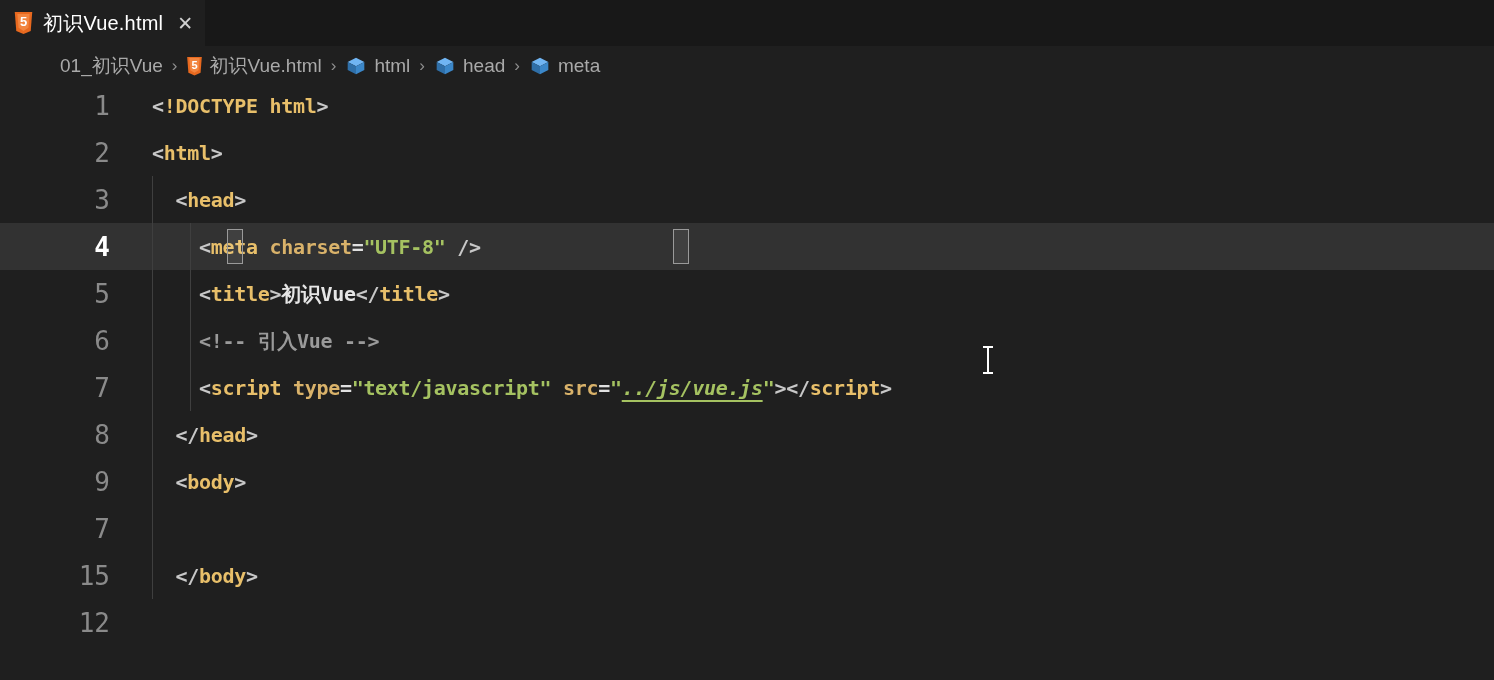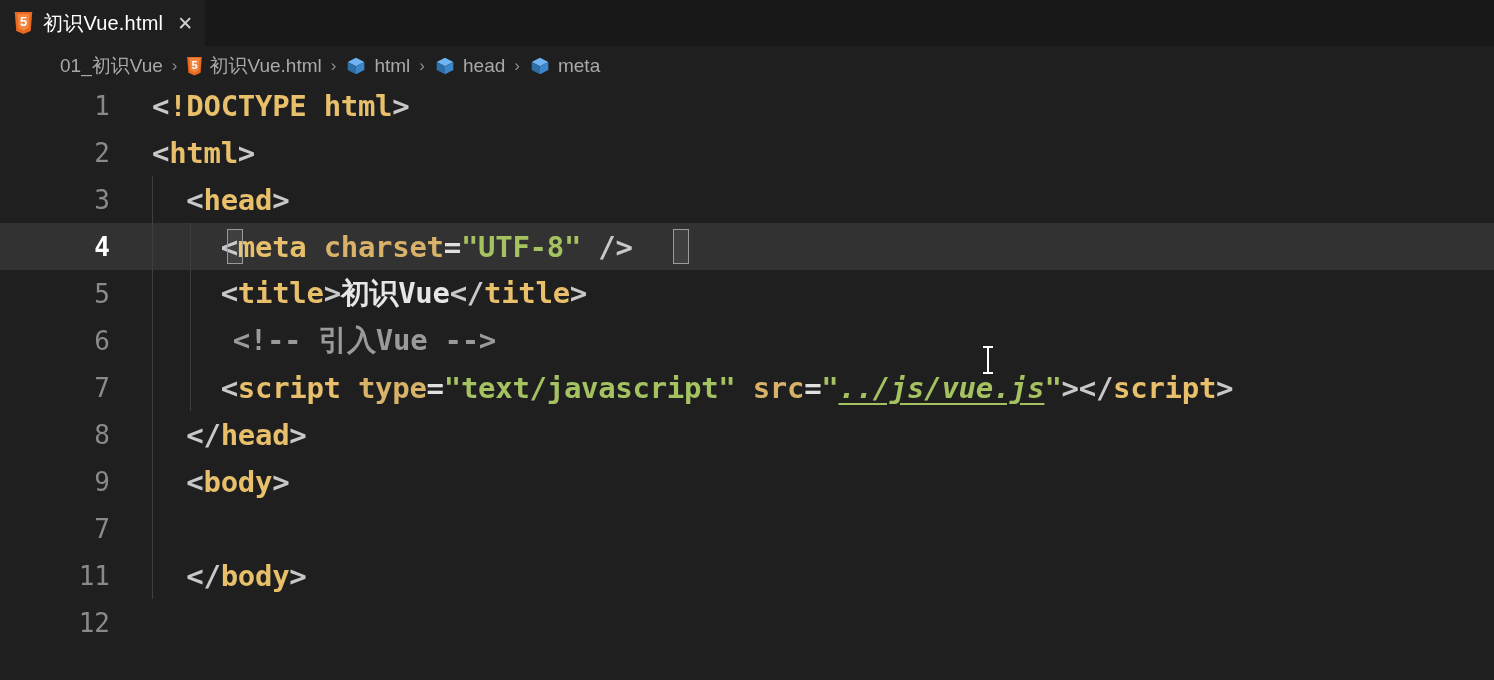--- a/index.html
+++ b/index.html
@@ -162,21 +162,21 @@
   .code-row.active .lineno {
     color: #ffffff;
     font-weight: bold;
   }
   .codetext {
     position: absolute;
     left: 152px;
     top: 50%;
     transform: translateY(-50%);
     font-family: "DejaVu Sans Mono", monospace;
-    font-size: 29px;
+    font-size: 20px;
     font-weight: bold;
     white-space: pre;
     letter-spacing: -0.3px;
   }
 
   
   .indent-guide {
     position: absolute;
     width: 1px;
     background: #3f3f3f;
@@ -190,21 +190,21 @@
     box-sizing: border-box;
   }
 
   
   .t-punct  { color: #c8c8c8; }
   .t-tag    { color: #e8bf6a; }
   .t-attr   { color: #d9b26a; }
   .t-eq     { color: #e0e0e0; }
   .t-string { color: #a5c261; }
   .t-text   { color: #e6e6e6; }
-  .t-comment{ color: #9a9a9a; margin-left: 12px; }
+  .t-comment{ color: #9a9a9a; }
   .t-link   { color: #a5c261; text-decoration: underline; text-underline-offset: 5px; text-decoration-thickness: 2px; font-style: italic; }
 
   
   .ibeam {
     position: absolute;
     width: 14px;
     height: 30px;
   }
 </style>
 </head>
@@ -311,21 +311,21 @@
         </div>
         <div class="code-row" style="top: 372px;">
           <div class="lineno">9</div>
           <div class="codetext"><span class="t-punct">  </span><span class="t-punct">&lt;</span><span class="t-tag">body</span><span class="t-punct">&gt;</span></div>
         </div>
         <div class="code-row" style="top: 419px;">
           <div class="lineno">7</div>
           <div class="codetext"></div>
         </div>
         <div class="code-row" style="top: 466px;">
-          <div class="lineno">11</div>
+          <div class="lineno">15</div>
           <div class="codetext"><span class="t-punct">  </span><span class="t-punct">&lt;/</span><span class="t-tag">body</span><span class="t-punct">&gt;</span></div>
         </div>
         <div class="code-row" style="top: 513px;">
           <div class="lineno">12</div>
         </div>
       </div>
     <div id="decorations">
         <div class="bracket-box" style="left: 227px; width: 16px; top: 143px; height: 35px;"></div>
         <div class="bracket-box" style="left: 673px; width: 16px; top: 143px; height: 35px;"></div>
       </div>

